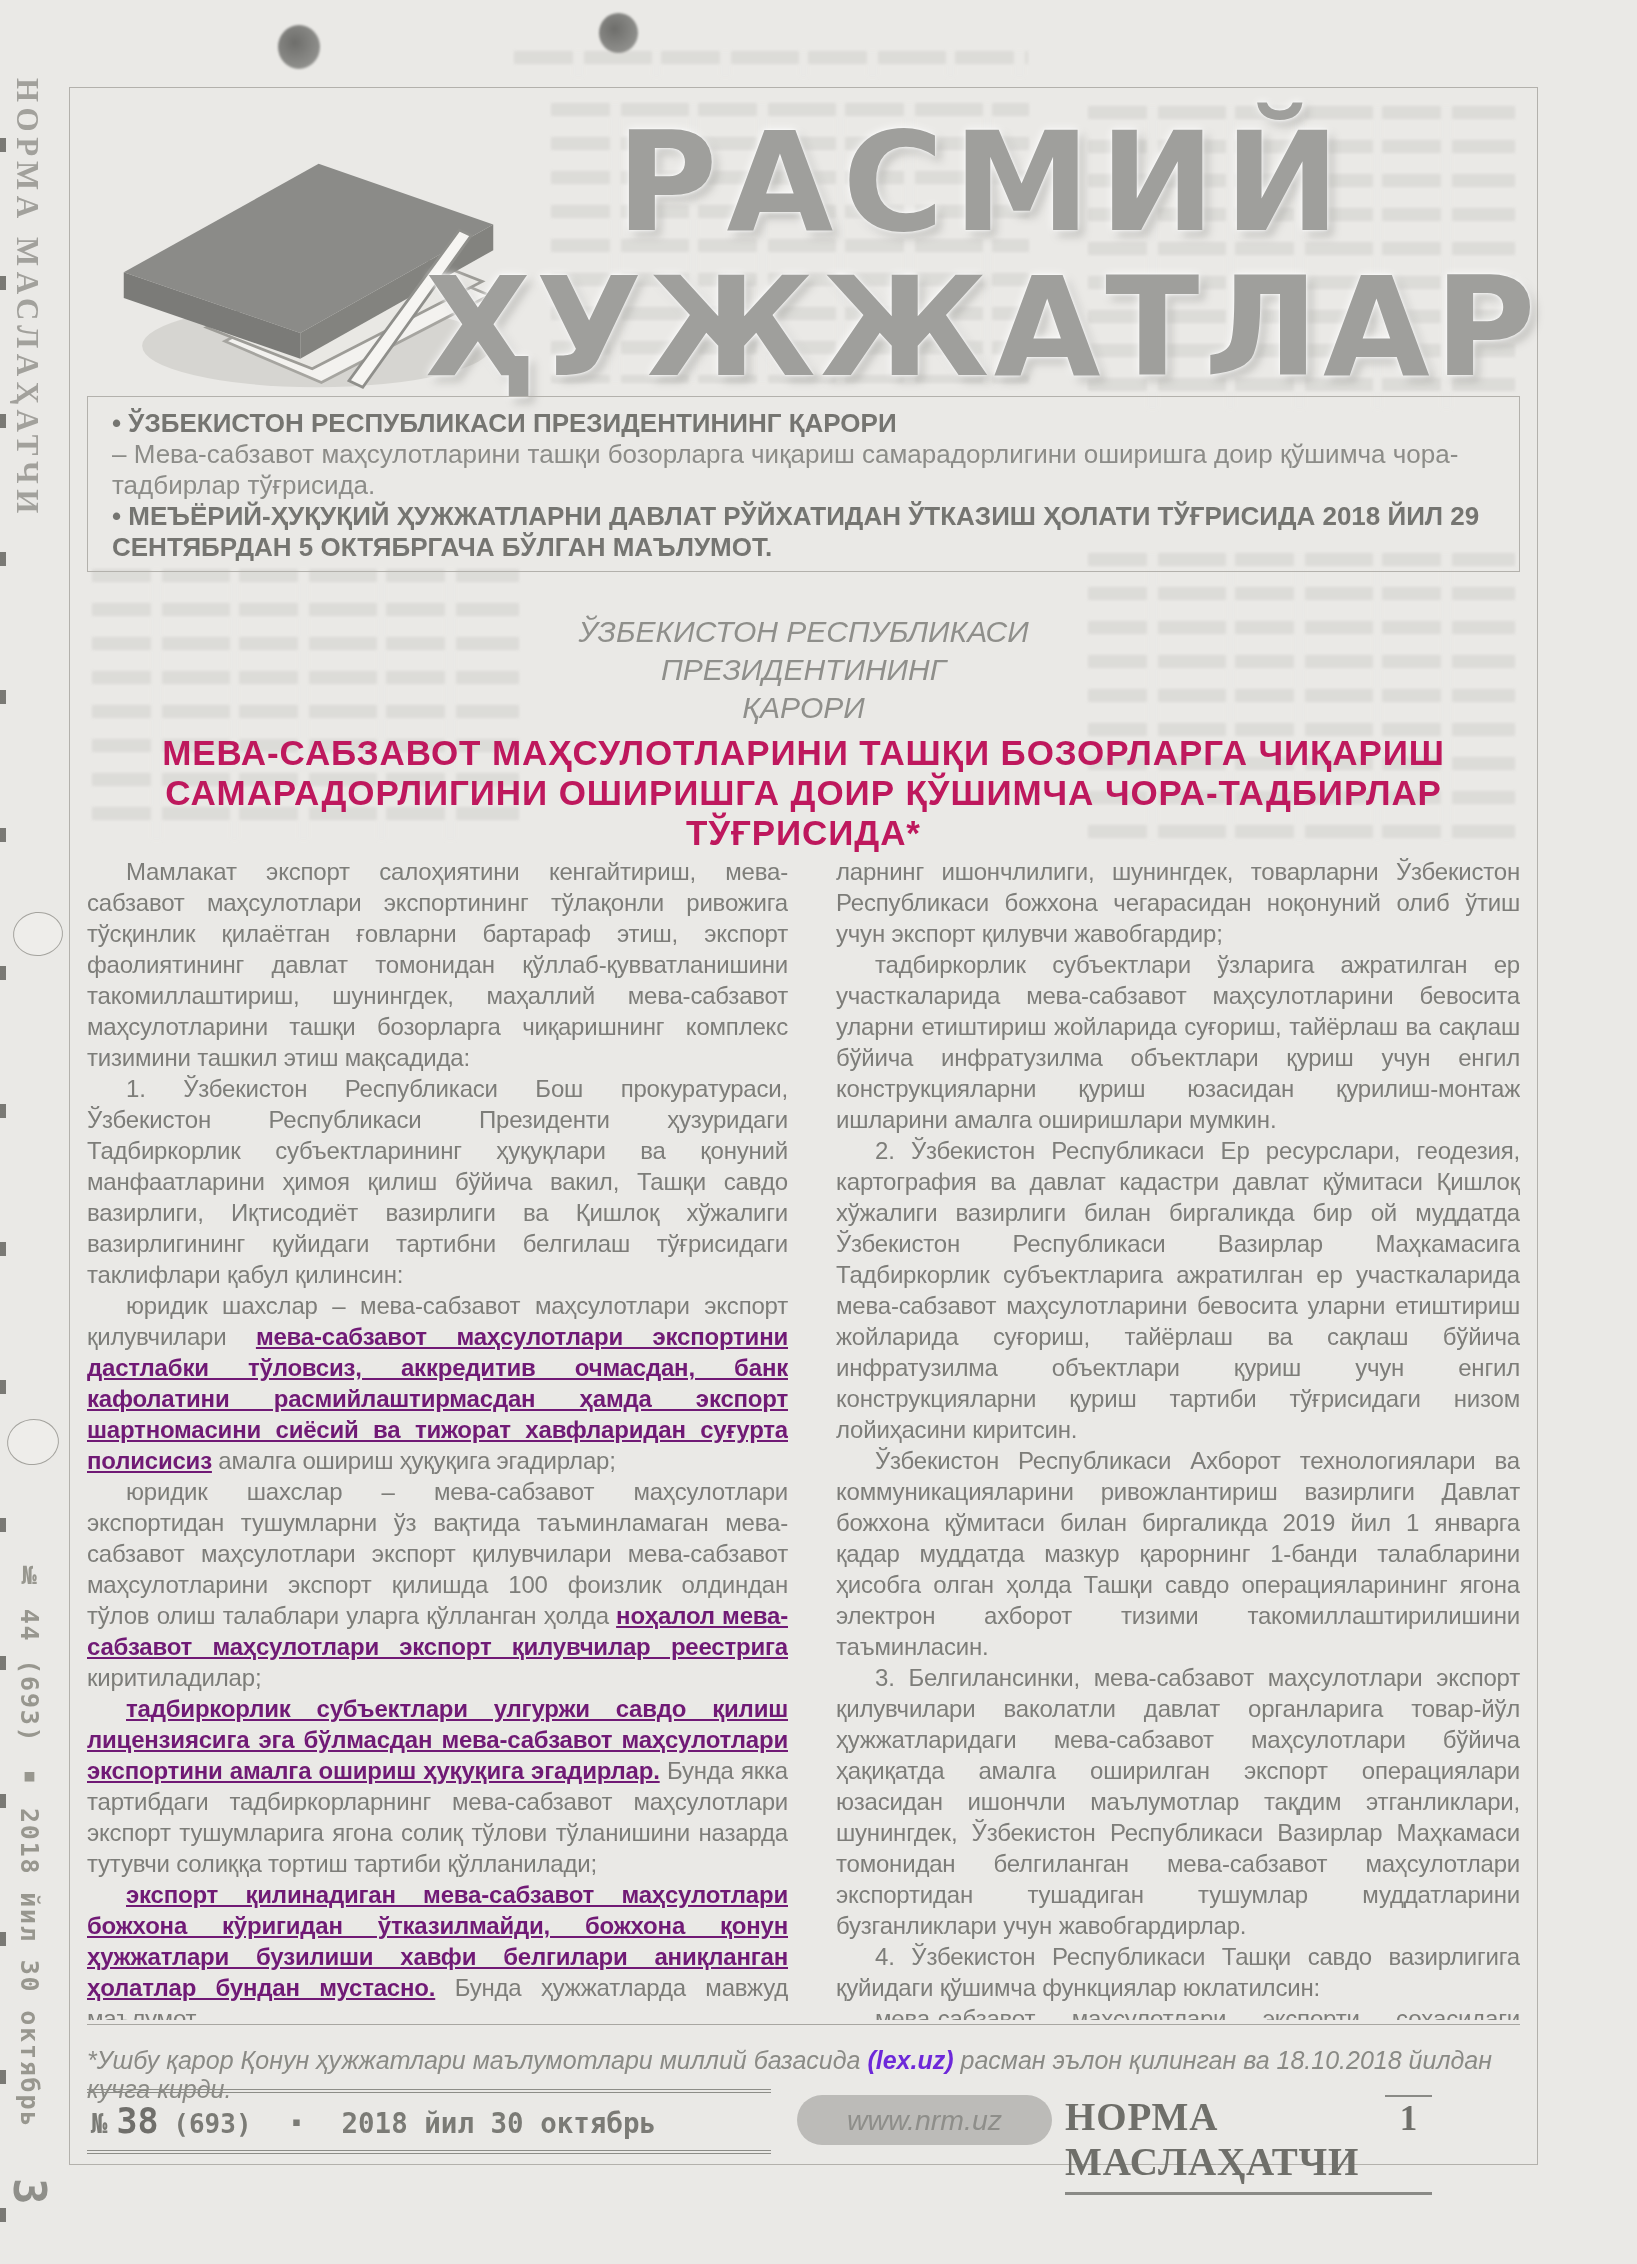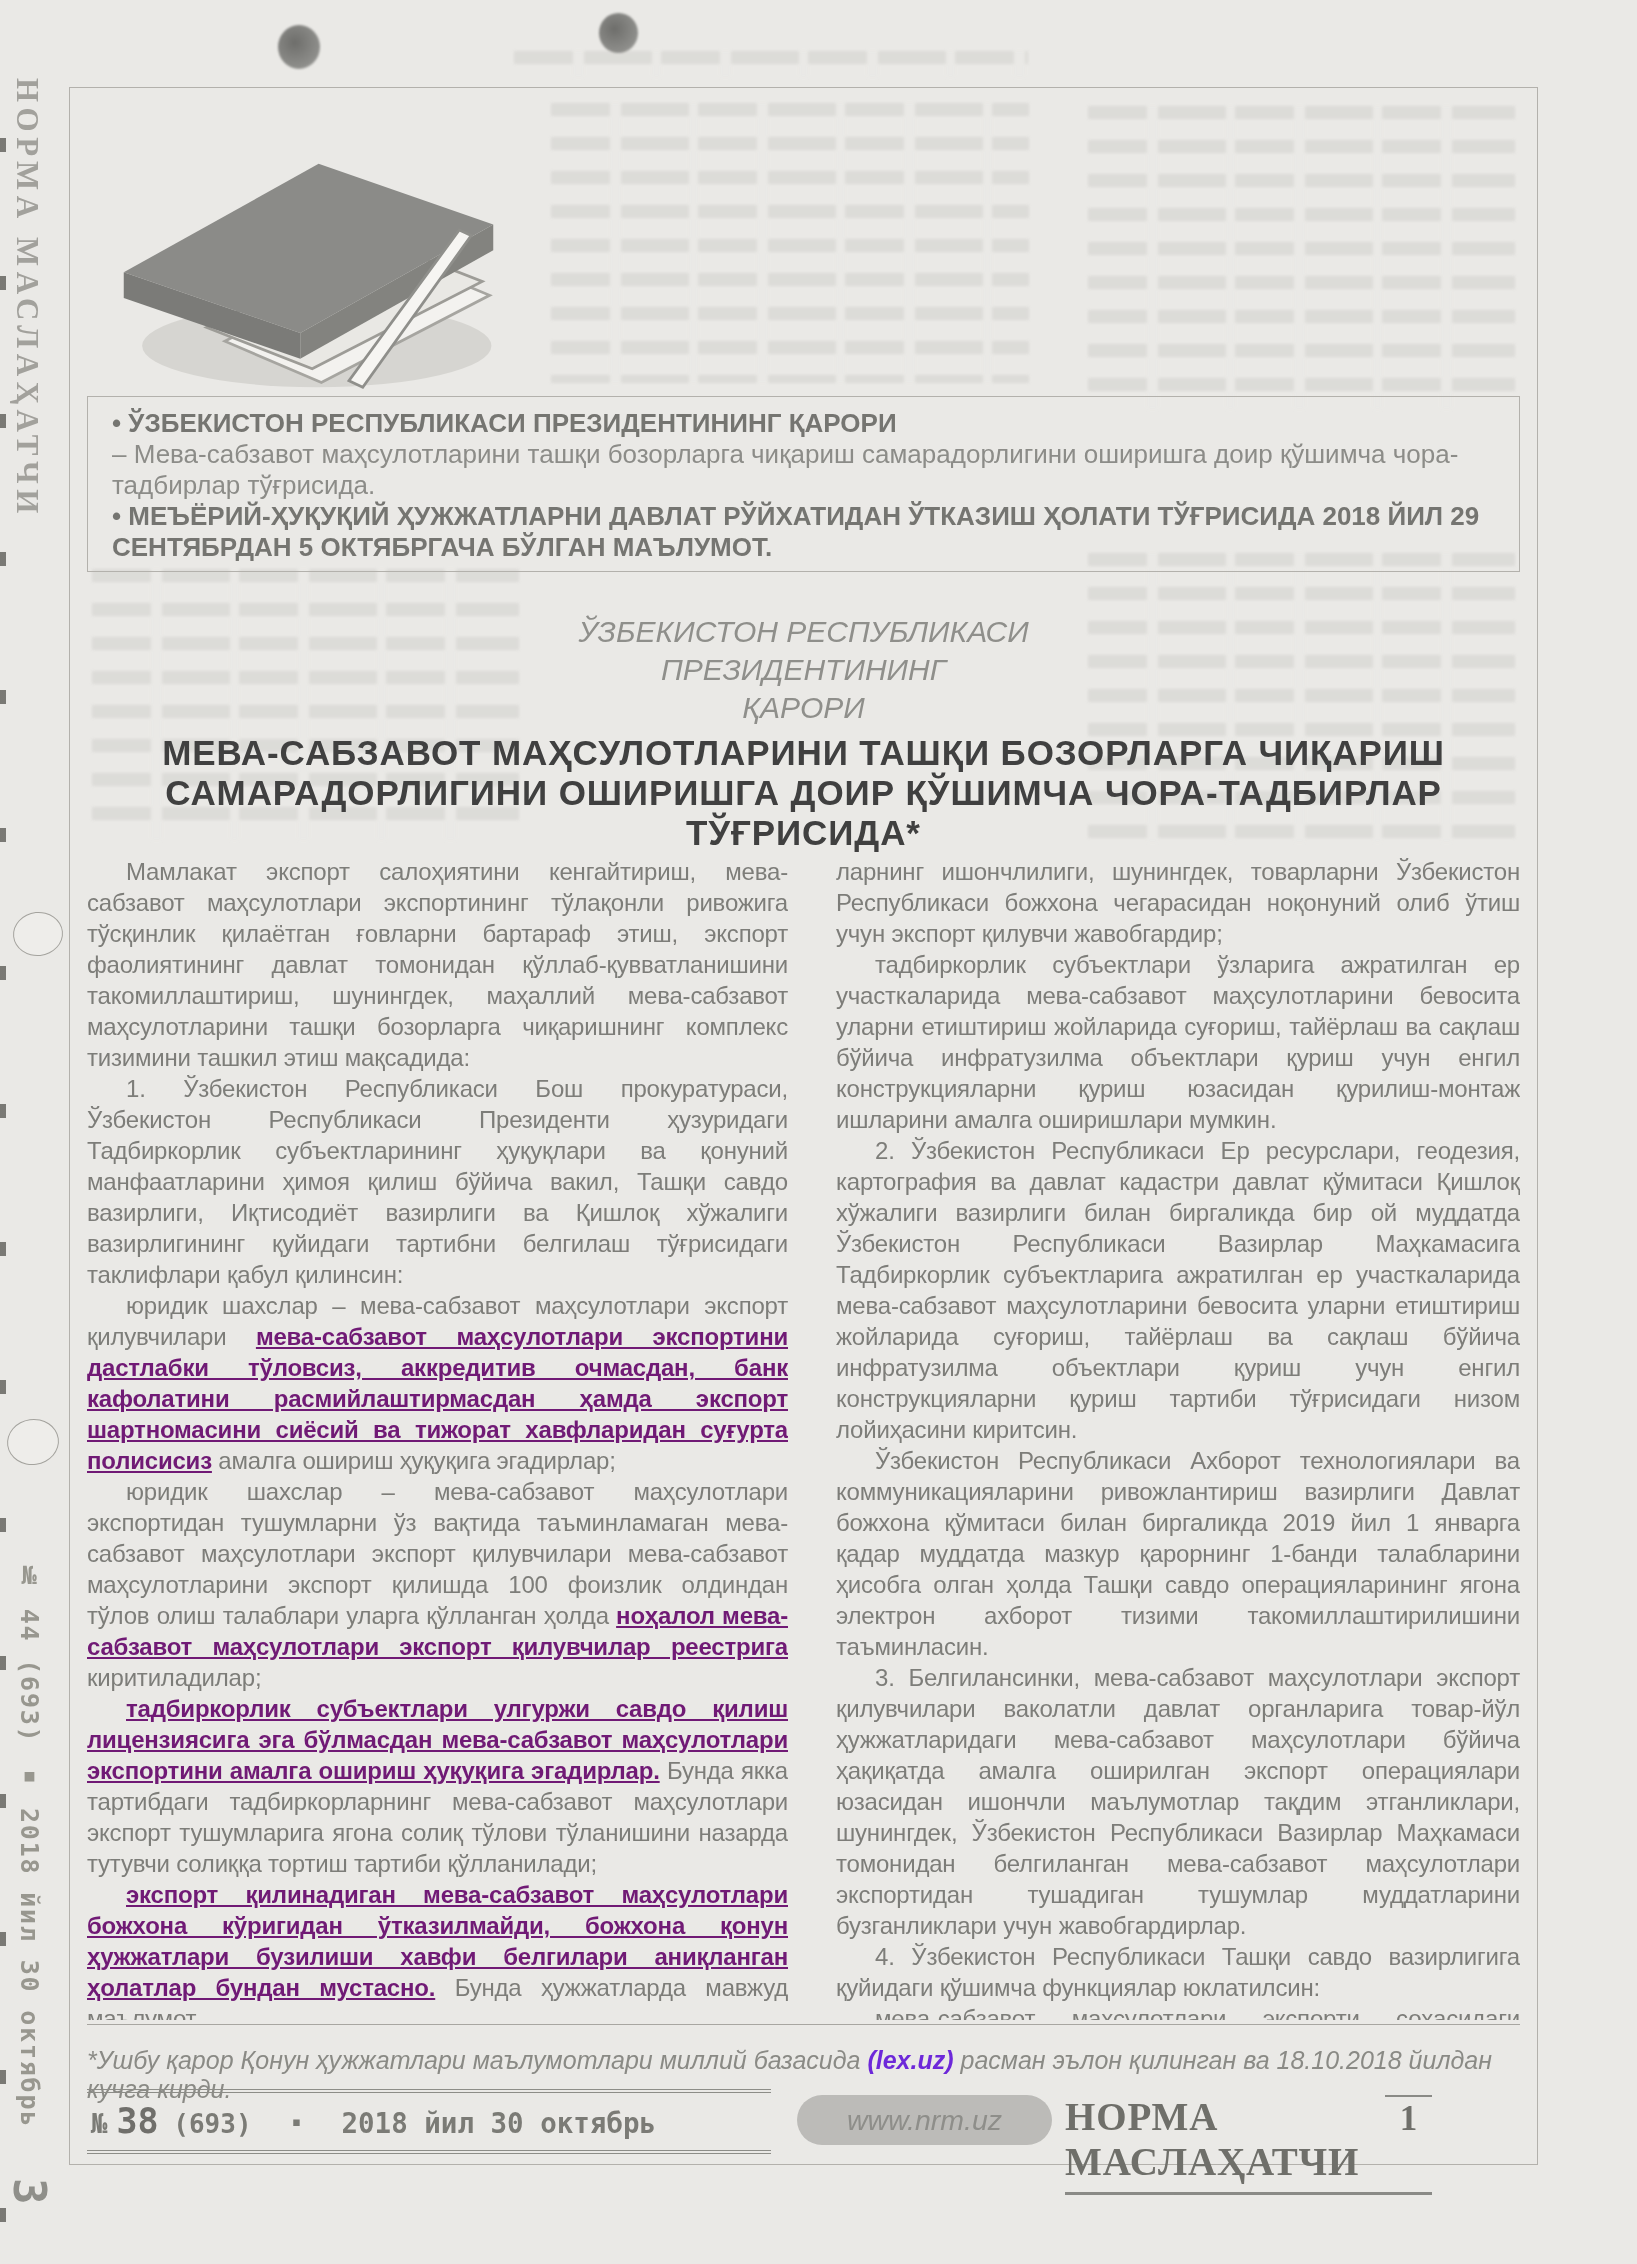--- a/index.html
+++ b/index.html
@@ -45,21 +45,21 @@
   .m2{font-size:138px;letter-spacing:4.6px;}
   
   .summary-box{position:absolute;left:87px;top:396px;width:1433px;height:176px;box-sizing:border-box;
     border:1.8px solid #b3b1ac;padding:11px 24px;overflow:hidden;font-size:26px;line-height:31px;}
   .summary-box p{margin:0;text-indent:0;text-align:left;color:#8c8c88;}
   .summary-box p b{color:#757571;}
   
   .doc-heading{position:absolute;left:87px;top:613px;width:1433px;text-align:center;
     font-style:italic;font-size:30px;line-height:38px;color:#8f8f8b;}
   .doc-title{position:absolute;left:87px;top:733px;width:1433px;text-align:center;font-weight:bold;
-    font-size:35px;line-height:40px;letter-spacing:0.9px;color:#404040;}
+    font-size:35px;line-height:40px;letter-spacing:0.9px;color:#be185d;}
   
   .col{position:absolute;top:856px;height:1164px;overflow:hidden;font-size:24px;line-height:31px;
     letter-spacing:-0.2px;color:#7d7d79;}
   .col-left{left:87px;width:701px;}
   .col-right{left:836px;width:684px;}
   .col p{margin:0;text-align:justify;text-indent:39px;}
   .col p.noindent{text-indent:0;}
   .col b{color:#701a75;text-decoration:underline;}
   
   .footnote-rule{position:absolute;left:87px;top:2024px;width:1433px;border-top:1.8px solid #a8a6a1;}
@@ -113,20 +113,24 @@
   <svg class="logo" width="432" height="285" viewBox="0 0 470 310">
     <ellipse cx="250" cy="250" rx="190" ry="45" fill="#d6d5d1"></ellipse>
     <polygon points="150,245 330,150 438,195 255,290" fill="#f3f2ef" stroke="#a6a5a0" stroke-width="3"></polygon>
     <polygon points="130,230 315,135 430,180 245,275" fill="#e9e8e4" stroke="#9d9c97" stroke-width="3"></polygon>
     <polygon points="40,170 252,52 442,118 232,236" fill="#8b8b88"></polygon>
     <polygon points="40,170 40,198 232,264 232,236" fill="#7b7b78"></polygon>
     <polygon points="232,236 442,118 442,146 232,264" fill="#83837f"></polygon>
     <polygon points="418,130 300,295 285,288 405,124" fill="#f6f5f2" stroke="#8f8f8b" stroke-width="3"></polygon>
   </svg>
 
+  <div class="masthead">
+    <div class="m1">РАСМИЙ</div>
+    <div class="m2">ҲУЖЖАТЛАР</div>
+  </div>
 
   <div class="summary-box">
       <p><b>• ЎЗБЕКИСТОН РЕСПУБЛИКАСИ ПРЕЗИДЕНТИНИНГ ҚАРОРИ</b></p>
       <p><span>– Мева-сабзавот маҳсулотларини ташқи бозорларга чиқариш самарадорлигини оширишга доир қўшимча чора-тадбирлар тўғрисида.</span></p>
       <p><b>• МЕЪЁРИЙ-ҲУҚУҚИЙ ҲУЖЖАТЛАРНИ ДАВЛАТ РЎЙХАТИДАН ЎТКАЗИШ ҲОЛАТИ ТЎҒРИСИДА 2018 ЙИЛ 29 СЕНТЯБРДАН 5 ОКТЯБРГАЧА БЎЛГАН МАЪЛУМОТ.</b></p>
     </div>
 
   <div class="doc-heading">
     <div>ЎЗБЕКИСТОН РЕСПУБЛИКАСИ</div>
     <div>ПРЕЗИДЕНТИНИНГ</div>

